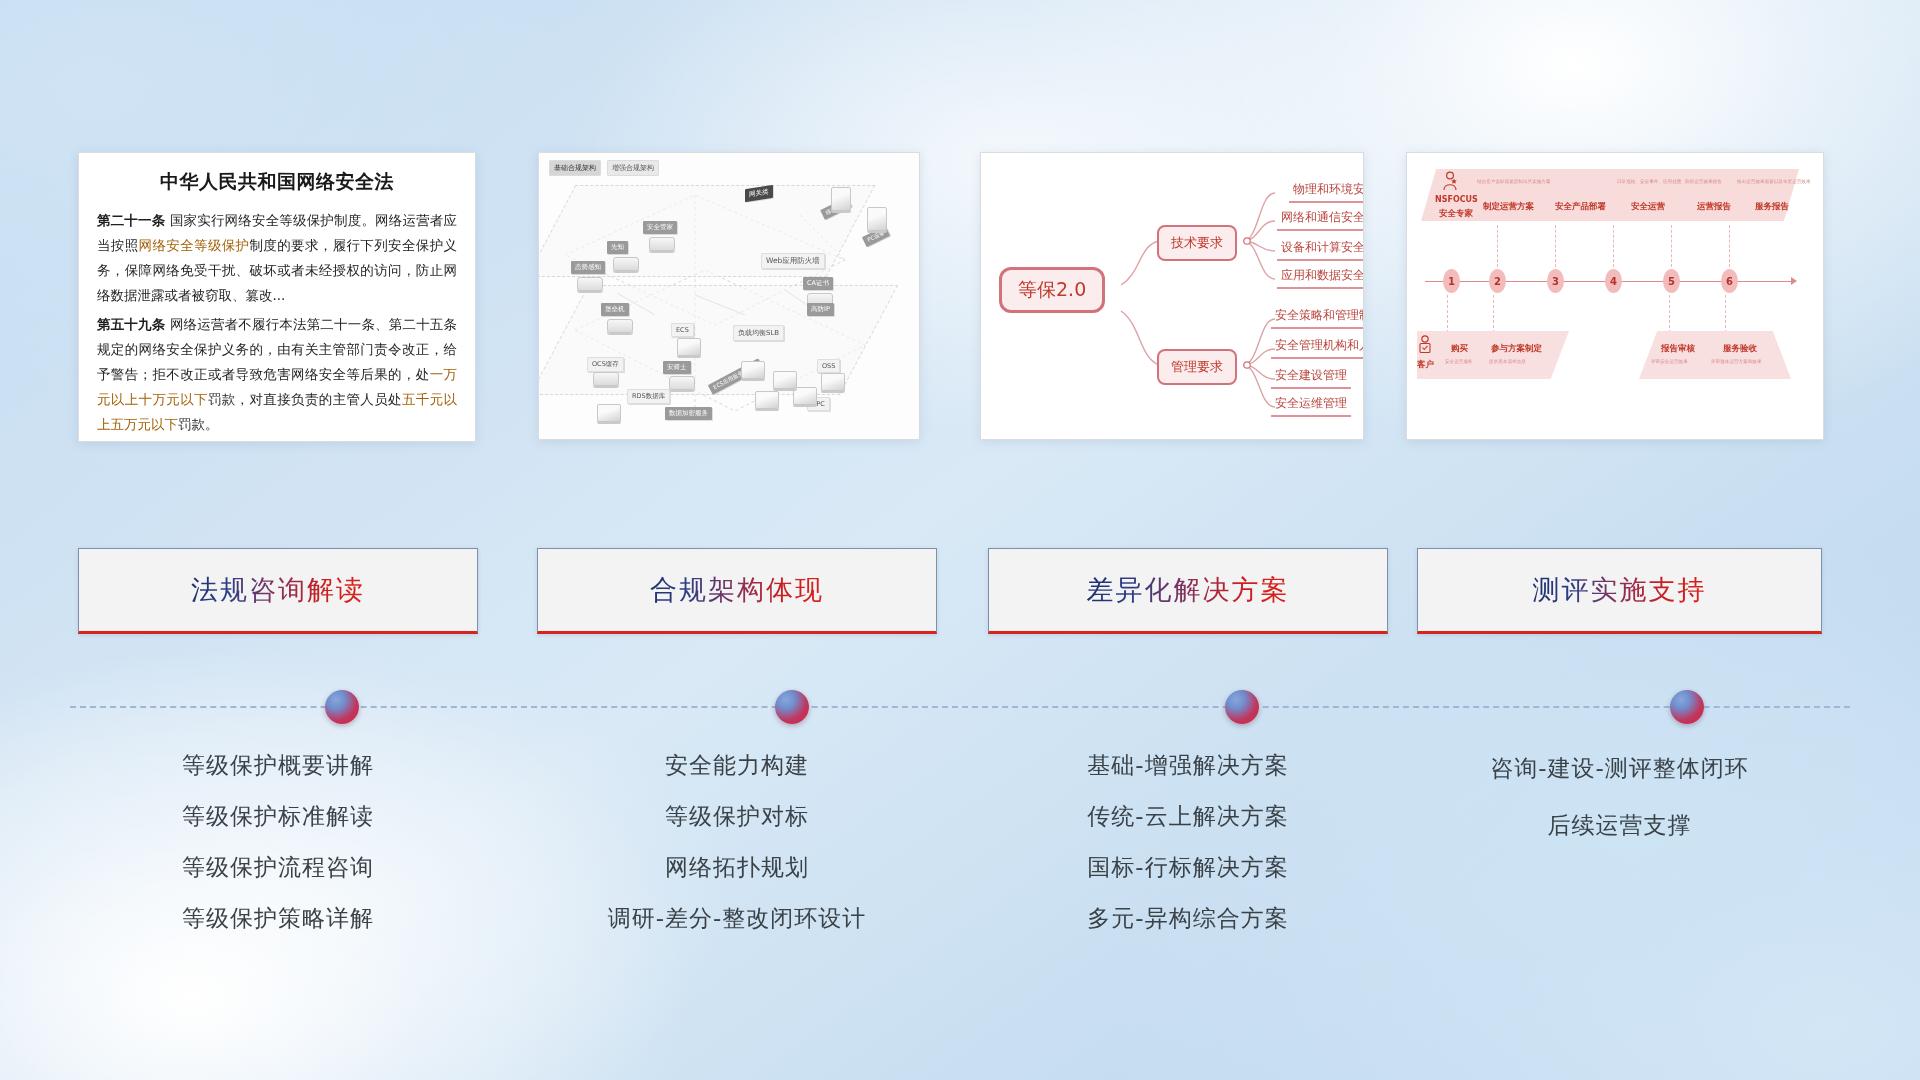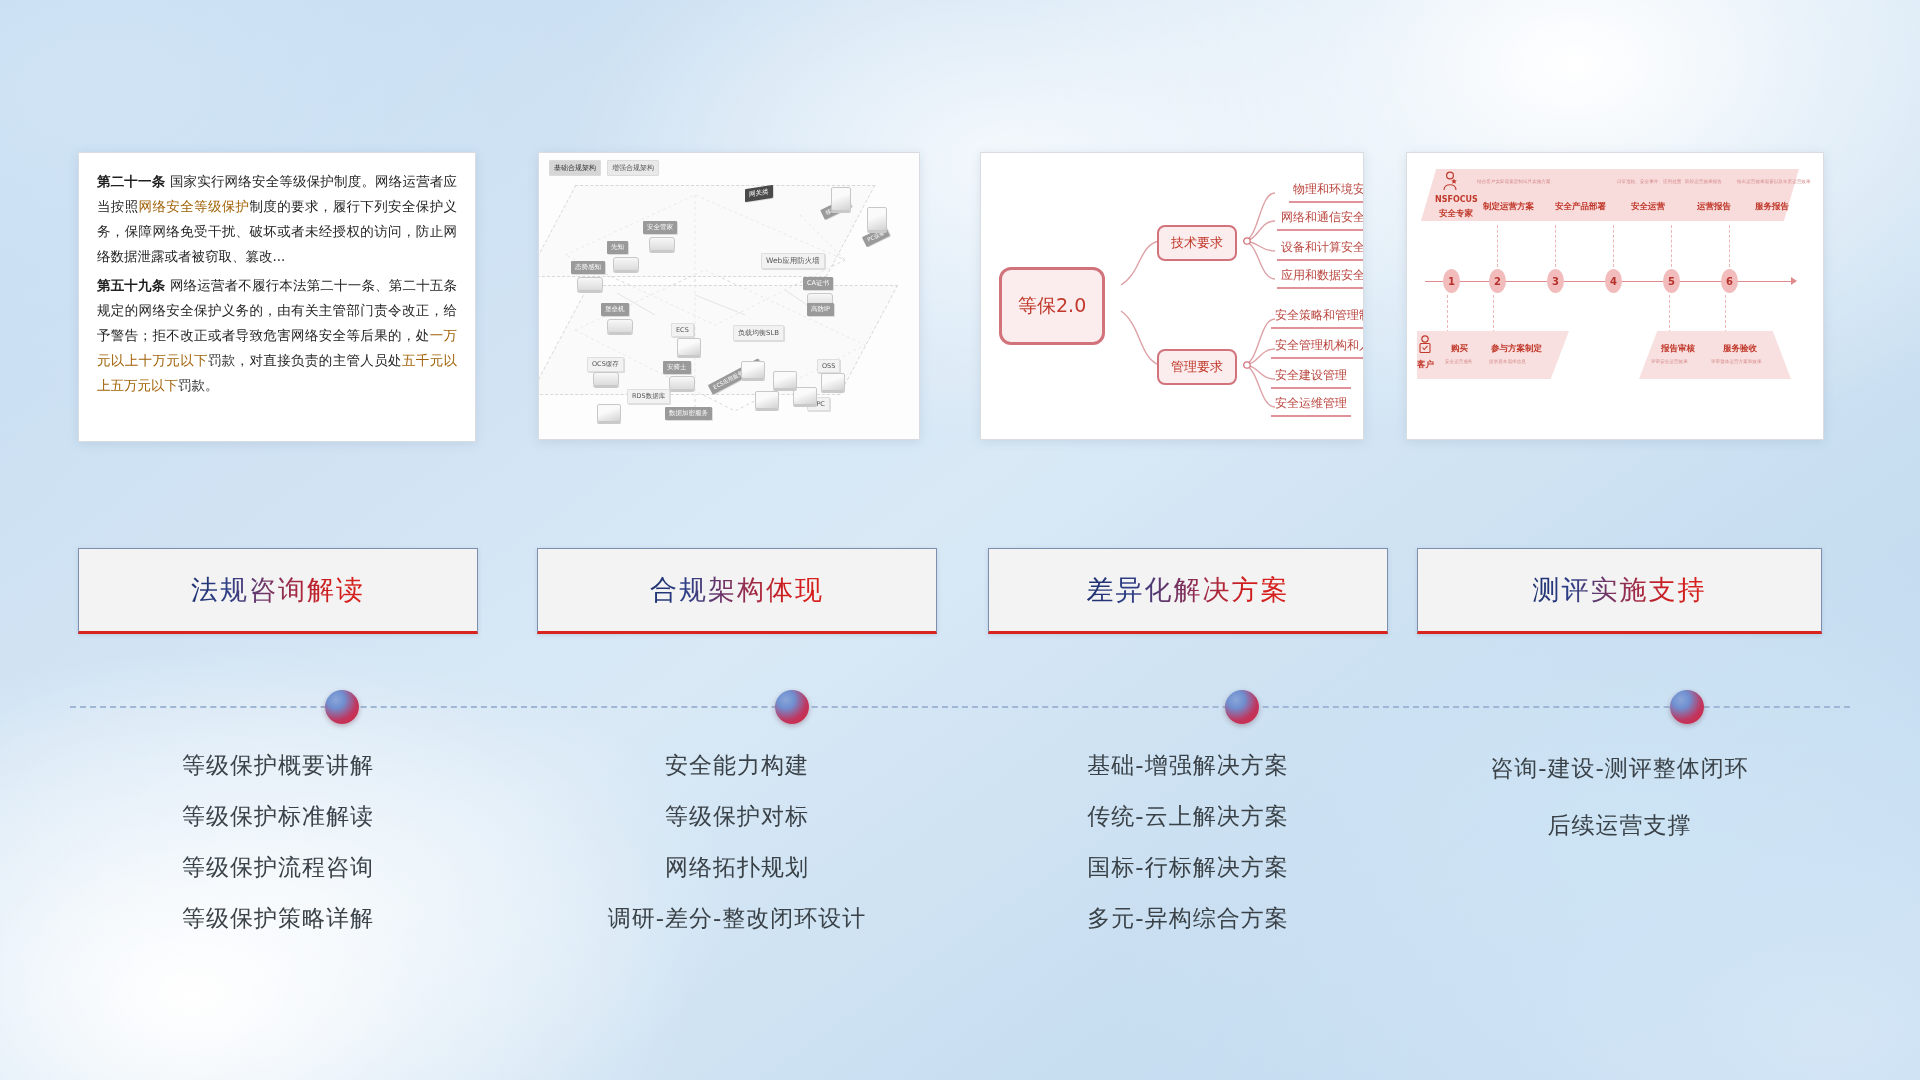--- a/index.html
+++ b/index.html
@@ -84,21 +84,21 @@
   }
 
   
   .mm { position: relative; width: 100%; height: 100%; }
   .mm-node {
     position: absolute; border: 2px solid #d2737c; border-radius: 8px;
     background: #fbeced; color: #c0392b; font-size: 11px;
     padding: 5px 10px; white-space: nowrap; text-align: center;
   }
   .mm-root {
-    left: 18px; top: 114px; font-size: 19px; padding: 23px 16px;
+    left: 18px; top: 114px; font-size: 19px; padding: 7px 16px;
     border-width: 3px; border-radius: 12px; color: #c0392b;
   }
   .mm-l1 { left: 176px; font-size: 13px; padding: 7px 12px; }
   .mm-leaf {
     position: absolute; font-size: 12px; color: #b9443d; white-space: nowrap;
     border-bottom: 2px solid #e0929a; padding: 2px 4px 3px 4px;
   }
 
   
   .ns { position: relative; width: 100%; height: 100%; padding-left: 10px; }
@@ -174,20 +174,21 @@
 <body>
 
 <div class="glow-a"></div>
 <div class="glow-b"></div>
 <div class="glow-c"></div>
 
 <div class="cards">
 
   <div class="card card-1">
     <div class="law">
+      <div class="law-title">中华人民共和国网络安全法</div>
       <div class="law-p">
         <span class="law-art">第二十一条</span><span> 国家实行网络安全等级保护制度。网络运营者应当按照</span><span class="law-red">网络安全等级保护</span><span>制度的要求，履行下列安全保护义务，保障网络免受干扰、破坏或者未经授权的访问，防止网络数据泄露或者被窃取、篡改...</span>
       </div>
       <div class="law-p">
         <span class="law-art">第五十九条</span><span> 网络运营者不履行本法第二十一条、第二十五条规定的网络安全保护义务的，由有关主管部门责令改正，给予警告；拒不改正或者导致危害网络安全等后果的，处</span><span class="law-red">一万元以上十万元以下</span><span>罚款，对直接负责的主管人员处</span><span class="law-red">五千元以上五万元以下</span><span>罚款。</span>
       </div>
     </div>
   </div>
 
   <div class="card card-2">

